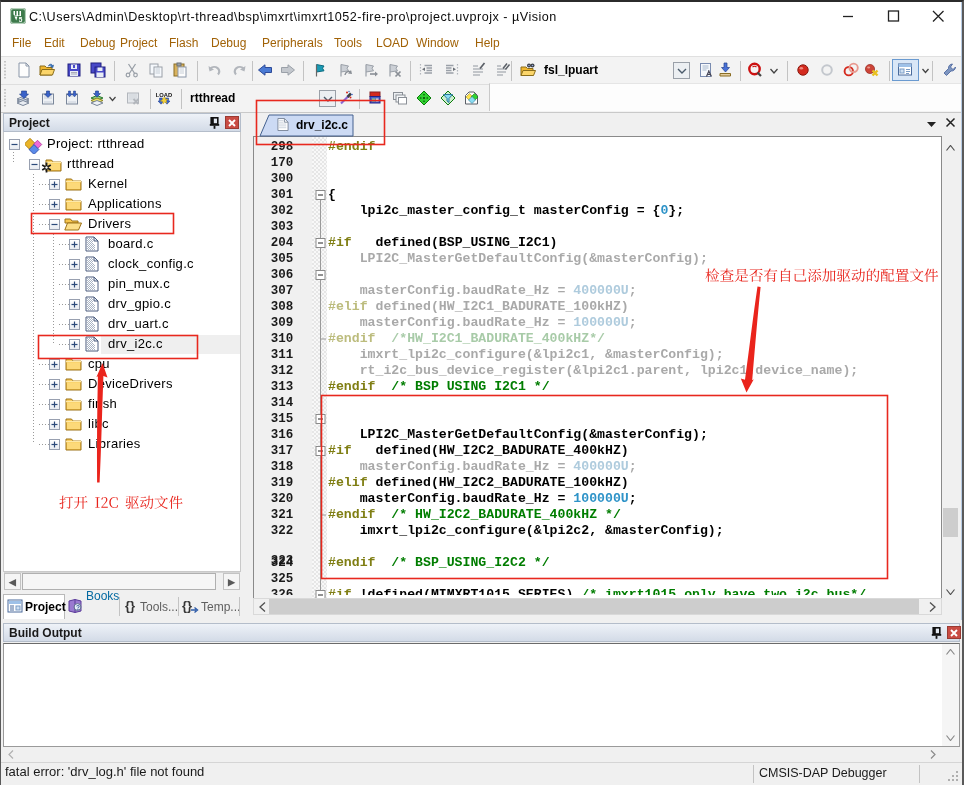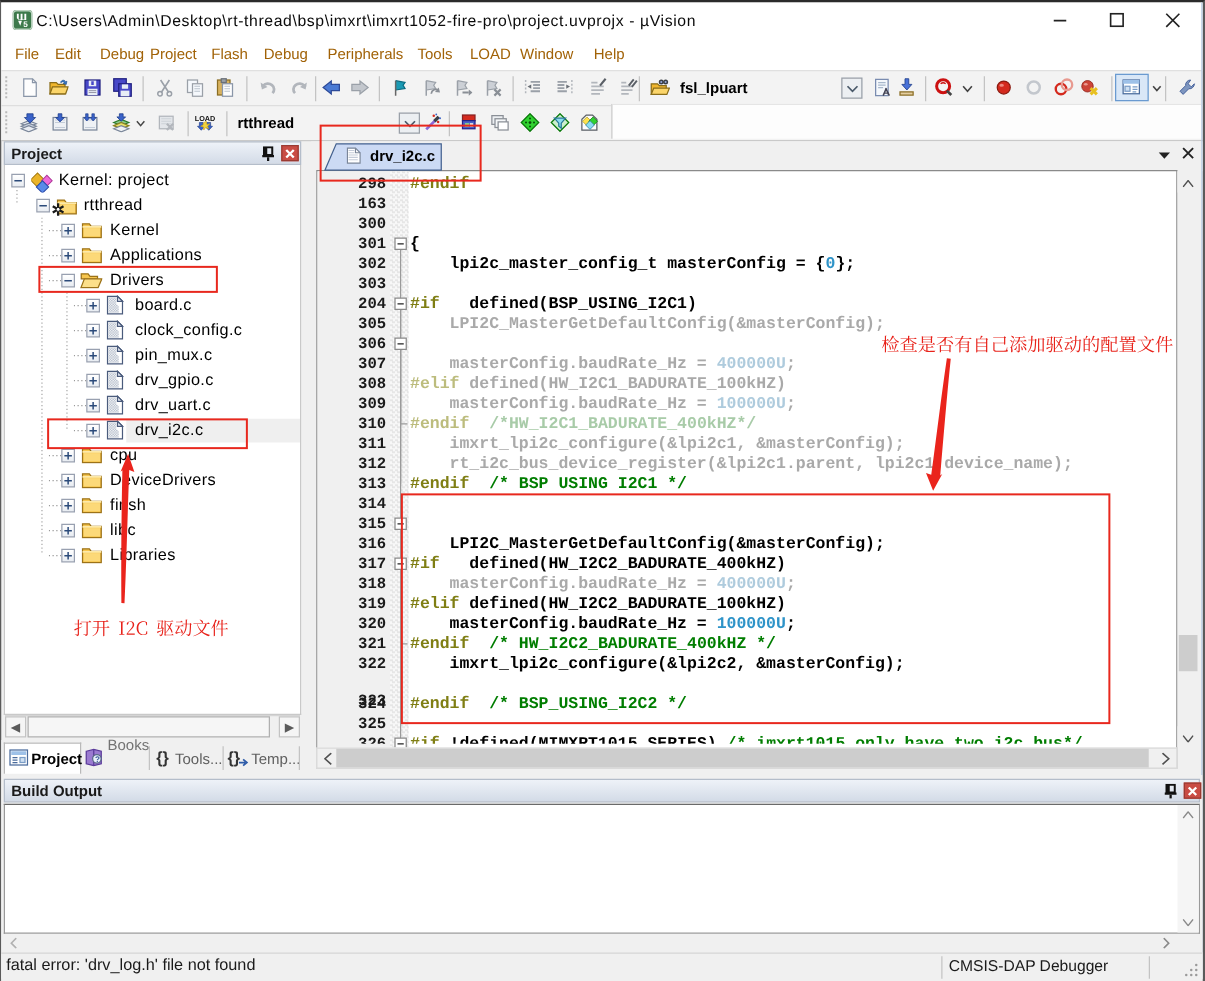--- a/index.html
+++ b/index.html
@@ -1,18 +1,18 @@
 <!DOCTYPE html>
 <html><head><meta charset="utf-8"><style>
 *{margin:0;padding:0;box-sizing:border-box}
 body{width:964px;height:785px;overflow:hidden;font-family:"Liberation Sans",sans-serif}
 #app{position:relative;width:964px;height:785px;background:#f0f0f0;border-top:2px solid #2b2b2b;border-left:1px solid #5a5a5a;border-right:2px solid #5a5a5a;border-bottom:2px solid #5a5a5a}
 .abs{position:absolute}
 .codeline{position:absolute;left:327px;font:700 13.2px/16px "Liberation Mono",monospace;white-space:pre;letter-spacing:0}
-.lnum{position:absolute;left:254px;width:54px;text-align:right;font:700 12.5px/16px "Liberation Mono",monospace;color:#1a1a1a}
+.lnum{position:absolute;left:254px;width:54px;text-align:center;font:700 12.5px/16px "Liberation Mono",monospace;color:#1a1a1a}
 .pp{color:#7f7e13}.kw{color:#0000ee}.num{color:#2e93c8}.cm{color:#007d00}
 .gry{color:#a9a9a9}.gpp{color:#bcbc7d}.gnum{color:#aecbdd}.gcm{color:#a8cba8}
 .treelabel{position:absolute;font:400 13px/20px "Liberation Sans",sans-serif;color:#000;white-space:nowrap;letter-spacing:0.3px}
 .menuitem{position:absolute;top:0;font:400 12px/23px "Liberation Sans",sans-serif;color:#a16207}
 .panelhdr{position:absolute;background:linear-gradient(#eef2f8,#d3dbe7);border:1px solid #b4bdca;font:700 12px/18px "Liberation Sans",sans-serif;color:#1a1a1a}
 .sep{position:absolute;width:1px;background:#c3c3c3}
 .arrowbtn{position:absolute;background:#f5f5f5;border:1px solid #c3c3c3;color:#5a5a5a;text-align:center}
 </style></head><body>
 <div id="app">
 
@@ -364,21 +364,21 @@
     </svg>
 <div class="abs" style="left:8px;top:137px;width:11px;height:11px;background:linear-gradient(#fff,#e8ecf2);border:1px solid #98a0b0"></div>
     <svg class="abs" style="left:8px;top:137px" width="11" height="11" viewBox="0 0 11 11">
       <path d="M2.5 5.5 H8.5" stroke="#2b4a7a" stroke-width="1.2"></path>
     </svg>
 <svg class="abs" style="left:24px;top:135px" width="18" height="17" viewBox="0 0 18 17">
 <rect x="1" y="3" width="8" height="8" transform="rotate(-45 5 7)" fill="#eab429" stroke="#a87c10" stroke-width="0.8"></rect>
 <rect x="9.5" y="4.5" width="6" height="6" transform="rotate(-45 12.5 7.5)" fill="#ee6ad8" stroke="#b03a9a" stroke-width="0.8"></rect>
 <rect x="5.5" y="9" width="7" height="7" transform="rotate(-45 9 12.5)" fill="#5a8ae8" stroke="#2a4aa8" stroke-width="0.8"></rect>
     </svg>
-<div class="treelabel" style="left:46px;top:132px">Kernel: project</div>
+<div class="treelabel" style="left:46px;top:132px">Project: rtthread</div>
 <div class="abs" style="left:28px;top:157px;width:11px;height:11px;background:linear-gradient(#fff,#e8ecf2);border:1px solid #98a0b0"></div>
     <svg class="abs" style="left:28px;top:157px" width="11" height="11" viewBox="0 0 11 11">
       <path d="M2.5 5.5 H8.5" stroke="#2b4a7a" stroke-width="1.2"></path>
     </svg>
 <svg class="abs" style="left:44px;top:156px" width="17" height="14" viewBox="0 0 17 14">
 <path d="M1 2 L6.5 2 L8 4 L16 4 L16 13 L1 13 Z" fill="#f7c64e" stroke="#9c7218" stroke-width="1"></path>
 <path d="M1 4.5 L16 4.5" stroke="#fde9a8" stroke-width="1.5"></path>
 <rect x="2" y="5.5" width="13" height="6.5" fill="#fcd979"></rect>
     </svg>
 <svg class="abs" style="left:40px;top:160px" width="11" height="11" viewBox="0 0 11 11">
@@ -588,21 +588,21 @@
       <path d="M3 8 H7 M3 10 H7 M3 12 H7" stroke="#4a6b9c"></path>
       <rect x="9" y="8" width="4" height="4" fill="#cfe0f2" stroke="#7a9cc6"></rect>
     </svg>
 <div class="abs" style="left:24px;top:598px;font:700 12px/14px 'Liberation Sans',sans-serif;color:#000">Project</div>
 <svg class="abs" style="left:66px;top:596px" width="17" height="16" viewBox="0 0 17 16">
       <path d="M2 3 L8 1.5 L14 3 L14 13 L8 14.5 L2 13 Z" fill="#9a7ad0" stroke="#5a3a9a"></path>
       <path d="M8 1.5 L8 14.5" stroke="#5a3a9a"></path>
       <circle cx="10.5" cy="9" r="3.4" fill="#e8f0fa" stroke="#5a6a8a"></circle>
       <text x="9" y="11.6" font-size="6.5" font-weight="bold" fill="#3a5a9a" font-family="Liberation Sans">?</text>
     </svg>
-<div class="abs" style="left:85px;top:587px;font:400 12px/14px 'Liberation Sans',sans-serif;color:#737373">Books</div>
+<div class="abs" style="left:85px;top:587px;font:400 12px/14px 'Liberation Sans',sans-serif;color:#0369a1">Books</div>
 <div class="sep" style="left:118px;top:595px;height:19px"></div>
 <div class="abs" style="left:124px;top:596px;font:700 13px/16px 'Liberation Sans',sans-serif;color:#333">{}</div>
 <div class="abs" style="left:139px;top:598px;font:400 12px/14px 'Liberation Sans',sans-serif;color:#5f5f5f">Tools...</div>
 <div class="sep" style="left:177px;top:595px;height:19px"></div>
 <div class="abs" style="left:181px;top:596px;font:700 13px/16px 'Liberation Sans',sans-serif;color:#333">{}</div>
 <svg class="abs" style="left:190px;top:604px" width="9" height="8" viewBox="0 0 9 8">
       <path d="M0 4 L5 4 M3.5 1.5 L6.5 4 L3.5 6.5" stroke="#2d5ba8" stroke-width="1.4" fill="none"></path>
     </svg>
 <div class="abs" style="left:200px;top:598px;font:400 12px/14px 'Liberation Sans',sans-serif;color:#5f5f5f">Temp...</div>
 <div class="sep" style="left:238px;top:595px;height:19px"></div>
@@ -621,21 +621,21 @@
 <div class="abs" style="left:295px;top:115px;font:700 12px/16px 'Liberation Sans',sans-serif;color:#000">drv_i2c.c</div>
 <svg class="abs" style="left:925px;top:117px" width="12" height="10" viewBox="0 0 12 10">
       <path d="M1 3 L5.5 8 L10 3 Z" fill="#222"></path>
     </svg>
 <svg class="abs" style="left:944px;top:115px" width="11" height="11" viewBox="0 0 11 11">
       <path d="M1.5 1.5 L9.5 9.5 M9.5 1.5 L1.5 9.5" stroke="#222" stroke-width="1.5"></path>
     </svg>
 <div class="abs" style="left:253px;top:135px;width:687px;height:458px;overflow:hidden">
 <div class="lnum" style="left:1px;top:2px">298</div>
 <div class="codeline" style="left:74px;top:2px"><span class="pp">#endif</span></div>
-<div class="lnum" style="left:1px;top:18px">163</div>
+<div class="lnum" style="left:1px;top:18px">170</div>
 <div class="lnum" style="left:1px;top:34px">300</div>
 <div class="lnum" style="left:1px;top:50px">301</div>
 <div class="codeline" style="left:74px;top:50px">{</div>
 <div class="lnum" style="left:1px;top:66px">302</div>
 <div class="codeline" style="left:74px;top:66px">    lpi2c_master_config_t masterConfig = {<span class="num">0</span>};</div>
 <div class="lnum" style="left:1px;top:82px">303</div>
 <div class="lnum" style="left:1px;top:98px">204</div>
 <div class="codeline" style="left:74px;top:98px"><span class="pp">#if</span>   defined(BSP_USING_I2C1)</div>
 <div class="lnum" style="left:1px;top:114px">305</div>
 <div class="codeline" style="left:74px;top:114px"><span class="gry">    LPI2C_MasterGetDefaultConfig(&amp;masterConfig);</span></div>

